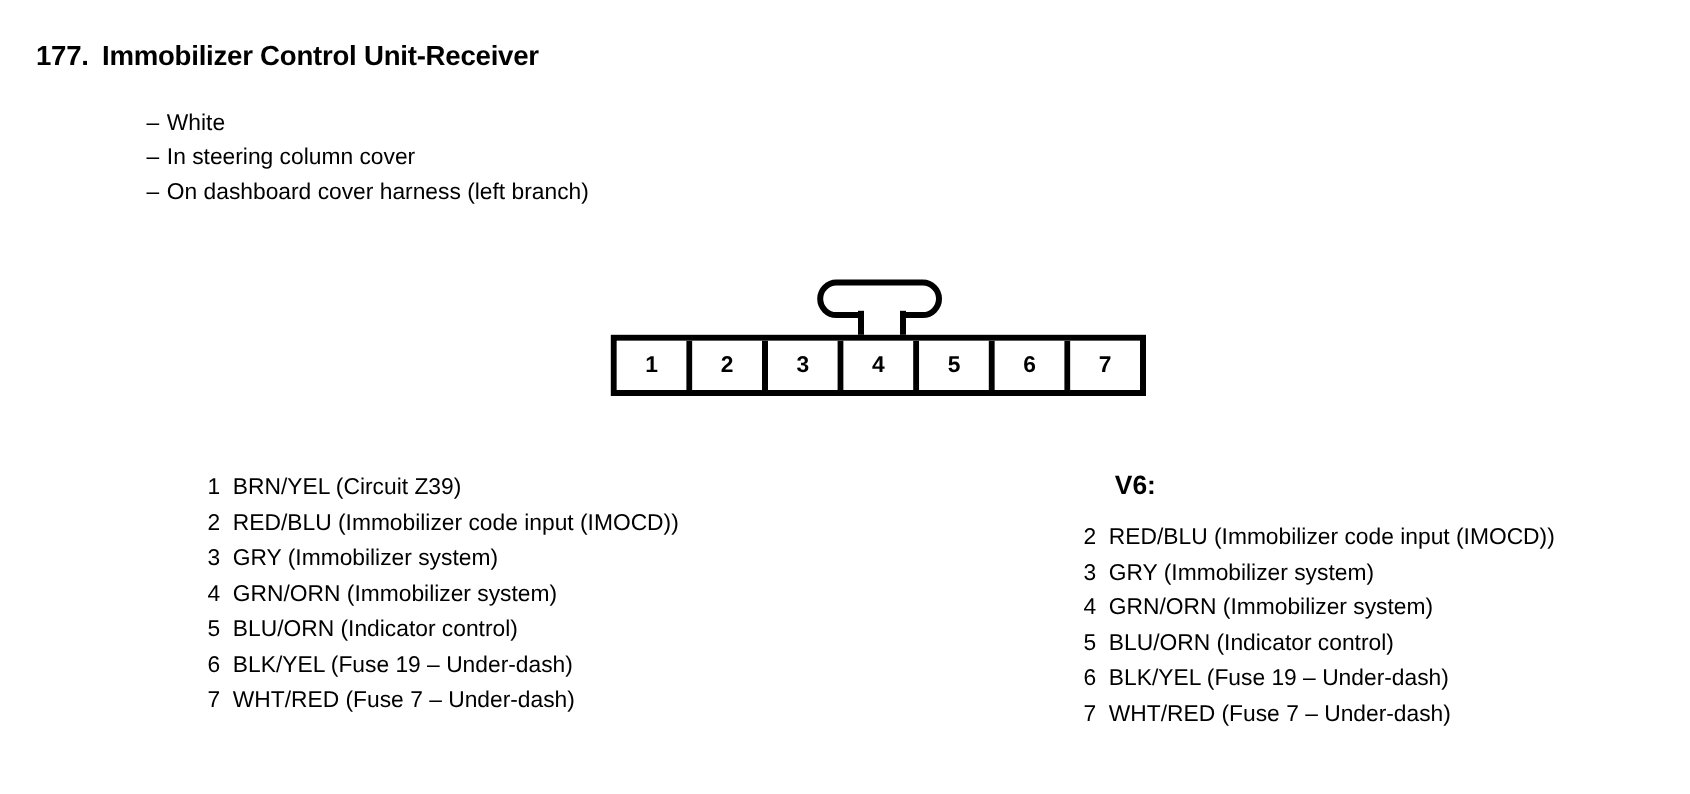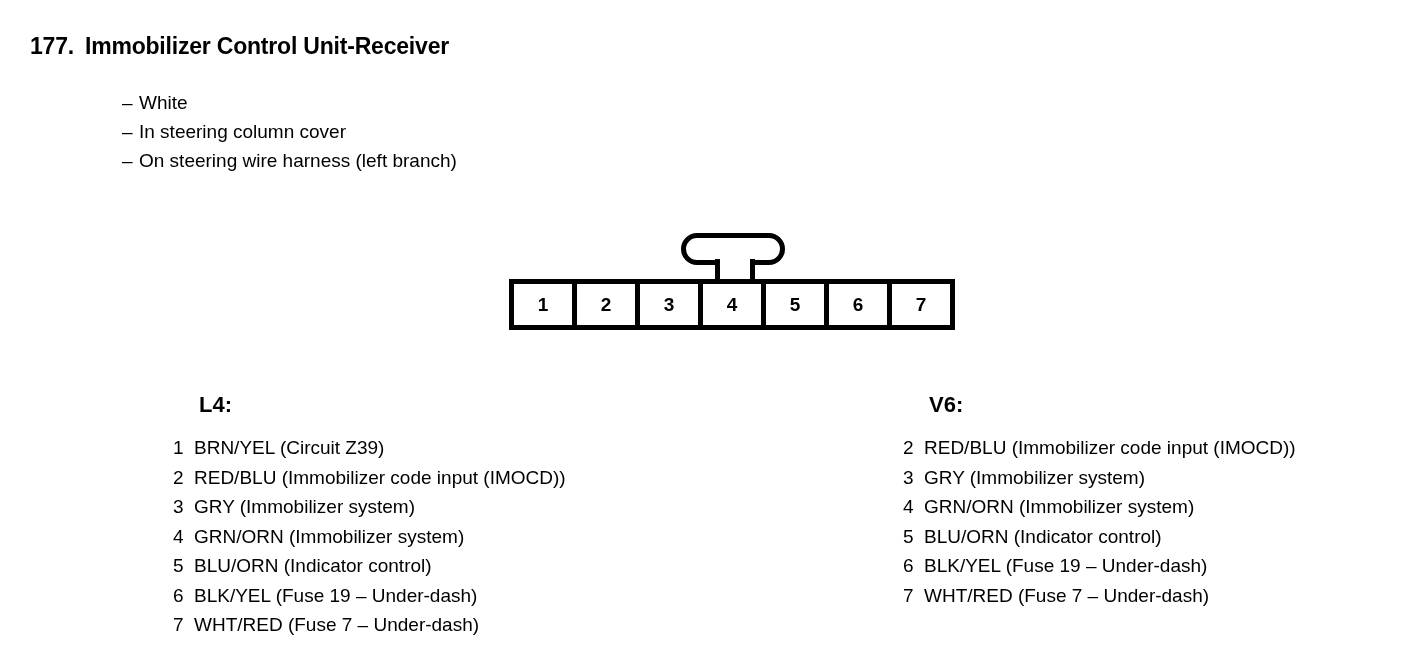--- a/index.html
+++ b/index.html
@@ -137,40 +137,39 @@
 </div>
 
 <div class="notes">
   <span class="note-row">
     <span class="note-dash">–</span><span>White</span>
   </span>
   <span class="note-row">
     <span class="note-dash">–</span><span>In steering column cover</span>
   </span>
   <span class="note-row">
-    <span class="note-dash">–</span><span>On steering wire harness (left branch)</span>
+    <span class="note-dash">–</span><span>On dashboard cover harness (left branch)</span>
   </span>
 </div>
 
 <div class="connector">
   <div class="latch-tab"></div>
   <div class="latch-neck"></div>
   <div class="pin-strip">
     <div class="pin-cell">1</div>
     <div class="pin-cell">2</div>
     <div class="pin-cell">3</div>
     <div class="pin-cell">4</div>
     <div class="pin-cell">5</div>
     <div class="pin-cell">6</div>
     <div class="pin-cell">7</div>
   </div>
 </div>
 
 <div class="pin-list left">
-  <div class="list-heading">L4:</div>
   <div class="pin-row">
     <span class="pin-no">1</span><span>BRN/YEL (Circuit Z39)</span>
   </div>
   <div class="pin-row">
     <span class="pin-no">2</span><span>RED/BLU (Immobilizer code input (IMOCD))</span>
   </div>
   <div class="pin-row">
     <span class="pin-no">3</span><span>GRY (Immobilizer system)</span>
   </div>
   <div class="pin-row">

